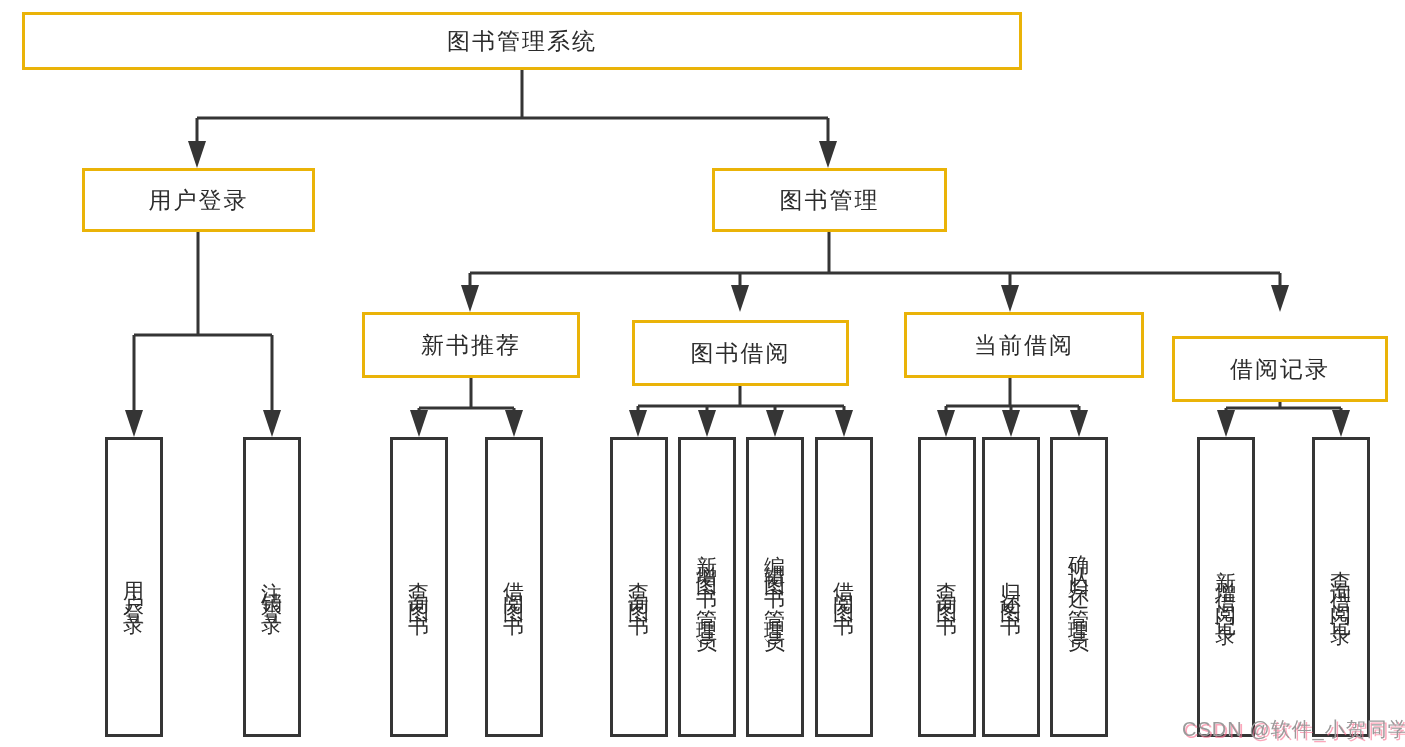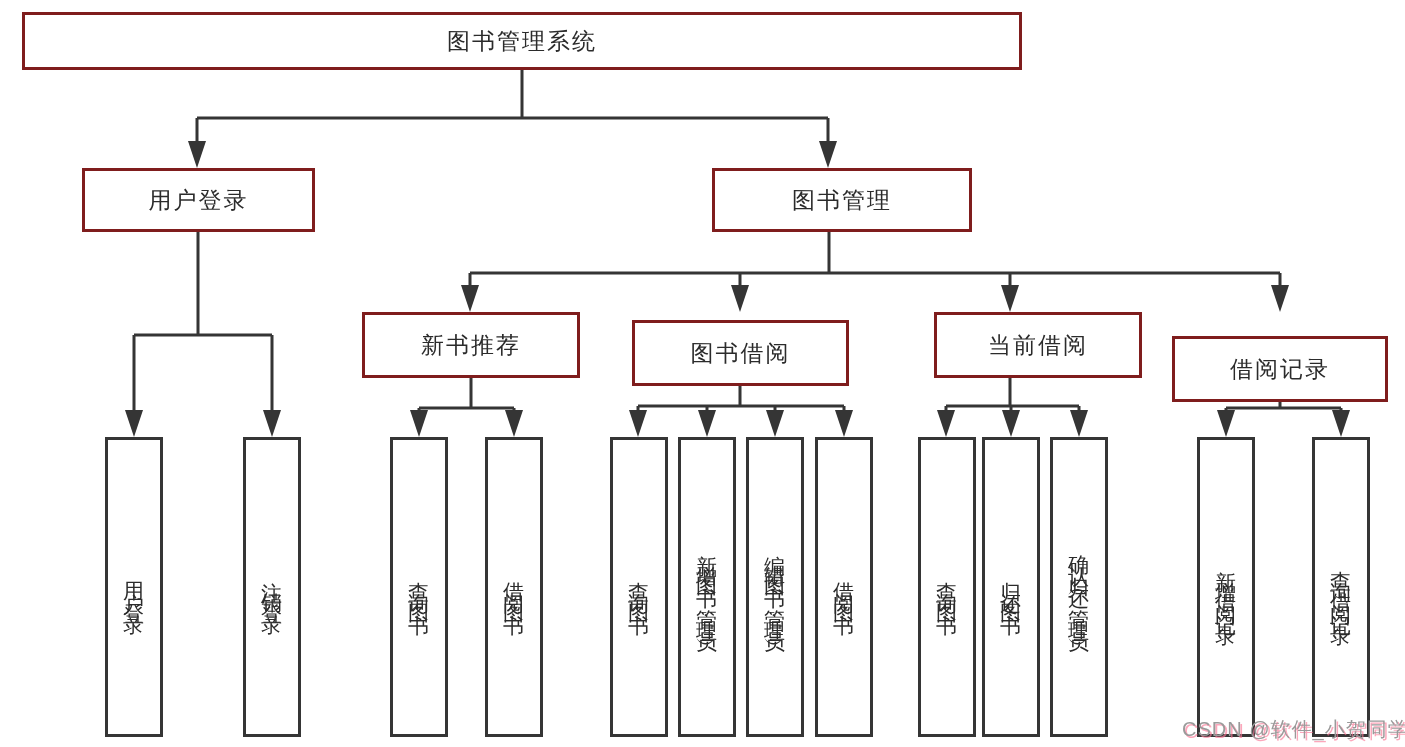--- a/index.html
+++ b/index.html
@@ -17,21 +17,21 @@
   }
   .connectors {
     position: absolute;
     left: 0;
     top: 0;
     pointer-events: none;
   }
   .node {
     position: absolute;
     box-sizing: border-box;
-    border: 3px solid #7f1d1d;
+    border: 3px solid #eab308;
     background: #ffffff;
     display: flex;
     align-items: center;
     justify-content: center;
     color: #2b2b2b;
     font-size: 23px;
     letter-spacing: 2px;
     white-space: nowrap;
   }
   .leaf {
@@ -99,25 +99,25 @@
       <polygon points="1002,410 1020,410 1011,437"></polygon>
       <polygon points="1070,410 1088,410 1079,437"></polygon>
       <polygon points="1217,410 1235,410 1226,437"></polygon>
       <polygon points="1332,410 1350,410 1341,437"></polygon>
     </g>
   </svg>
 
   <div class="node" style="left:22px; top:12px; width:1000px; height:58px;">图书管理系统</div>
 
   <div class="node" style="left:82px; top:168px; width:233px; height:64px;">用户登录</div>
-  <div class="node" style="left:712px; top:168px; width:260px; height:64px;">图书管理</div>
+  <div class="node" style="left:712px; top:168px; width:235px; height:64px;">图书管理</div>
 
   <div class="node" style="left:362px; top:312px; width:218px; height:66px;">新书推荐</div>
   <div class="node" style="left:632px; top:320px; width:217px; height:66px;">图书借阅</div>
-  <div class="node" style="left:904px; top:312px; width:208px; height:66px;margin-left:30px;">当前借阅</div>
+  <div class="node" style="left:904px; top:312px; width:240px; height:66px;">当前借阅</div>
   <div class="node" style="left:1172px; top:312px; width:216px; height:66px;margin-top:24px;">借阅记录</div>
 
   <div class="leaf" style="left:105px;">
     <span class="vtext">用户登录</span>
   </div>
   <div class="leaf" style="left:243px;">
     <span class="vtext">注销登录</span>
   </div>
 
   <div class="leaf" style="left:390px;">

